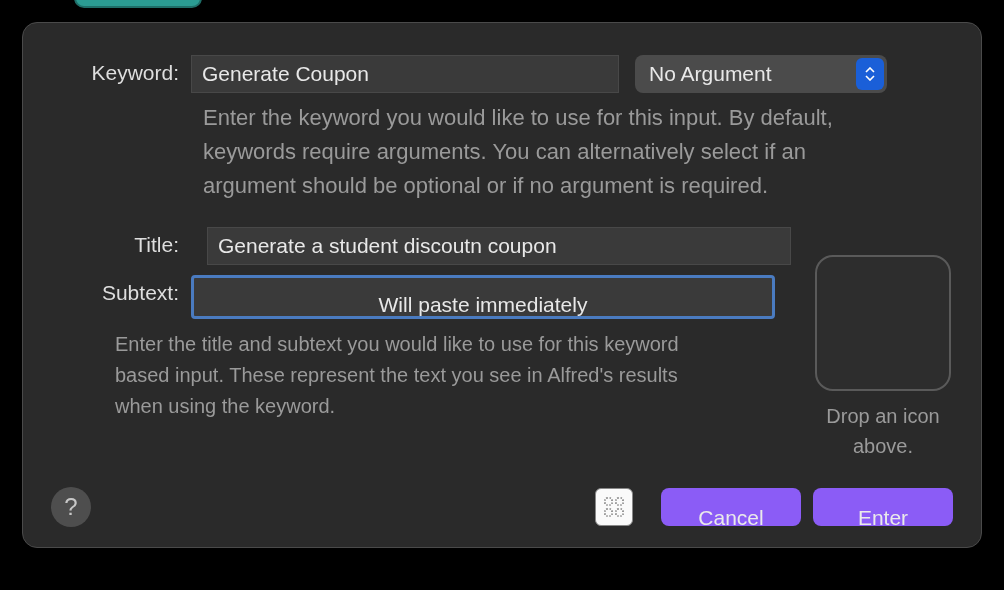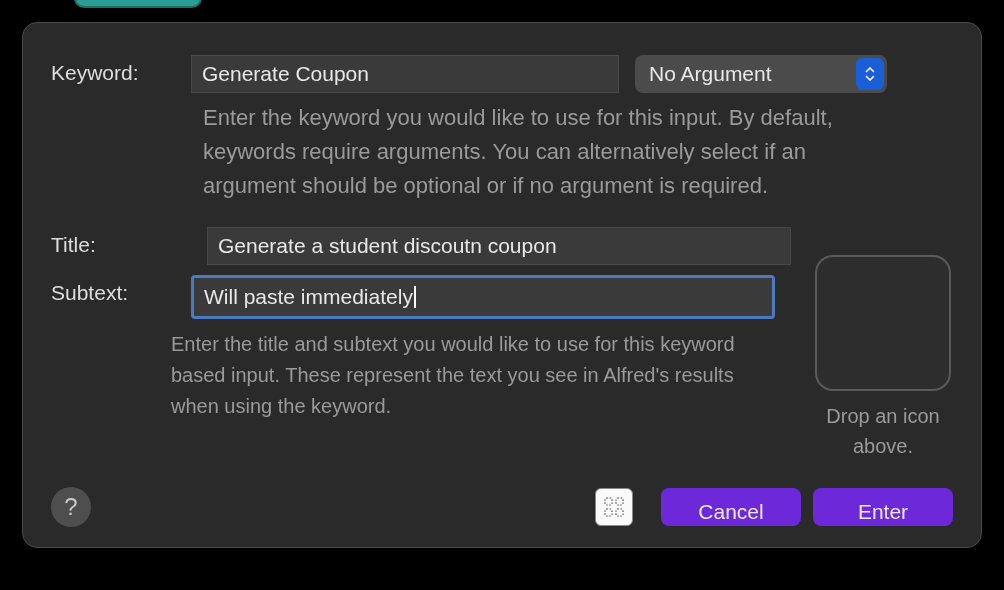--- a/index.html
+++ b/index.html
@@ -26,21 +26,21 @@
       border-radius: 15px;
       padding: 32px 28px 24px 28px;
     }
     .row {
       display: flex;
       align-items: flex-start;
       margin-bottom: 8px;
     }
     .label {
       width: 140px;
-      text-align: left;
+      text-align: right;
       color: #dedede;
       font-size: 21px;
       padding-top: 6px;
       padding-right: 12px;
     }
     .field-col {
       flex: 1;
       display: flex;
       gap: 16px;
       align-items: center;
@@ -102,20 +102,21 @@
     }
     .title-row {
       margin-top: 20px;
       gap: 16px;
     }
     .subtext-input {
       width: 584px;
       border: 3px solid #4a7bc0;
       border-radius: 4px;
       height: 44px;
+      flex-direction: column;
     }
     .cursor-line {
       border-left: 2px solid #fff;
       display: inline-block;
       height: 22px;
       vertical-align: middle;
       margin-left: 1px;
     }
     .icon-well {
       position: absolute;
@@ -134,21 +135,21 @@
       width: 136px;
       text-align: center;
       color: #9a9a9a;
       font-size: 20px;
       line-height: 1.5;
     }
     .help-text-2 {
       color: #9a9a9a;
       font-size: 20px;
       line-height: 1.55;
-      margin-left: 120px;
+      margin-left: 64px;
       margin-top: 10px;
       max-width: 590px;
     }
     .footer {
       position: absolute;
       bottom: 20px;
       left: 28px;
       right: 28px;
       display: flex;
       align-items: center;
@@ -179,22 +180,22 @@
       cursor: pointer;
       display: flex;
       align-items: center;
       justify-content: center;
     }
     .grid-button svg {
       display: block;
     }
     .btn {
       height: 38px;
-      padding: 12px 30px;
-      background: #6d28d9;
+      padding: 18px 30px;
+      background: #8b5cf6;
       color: #eaeaea;
       font-size: 21px;
       border: none;
       border-radius: 8px;
       cursor: pointer;
       margin-left: 12px;
       min-width: 140px;
     }
     .subtext-wrap {
       margin-top: 10px;

